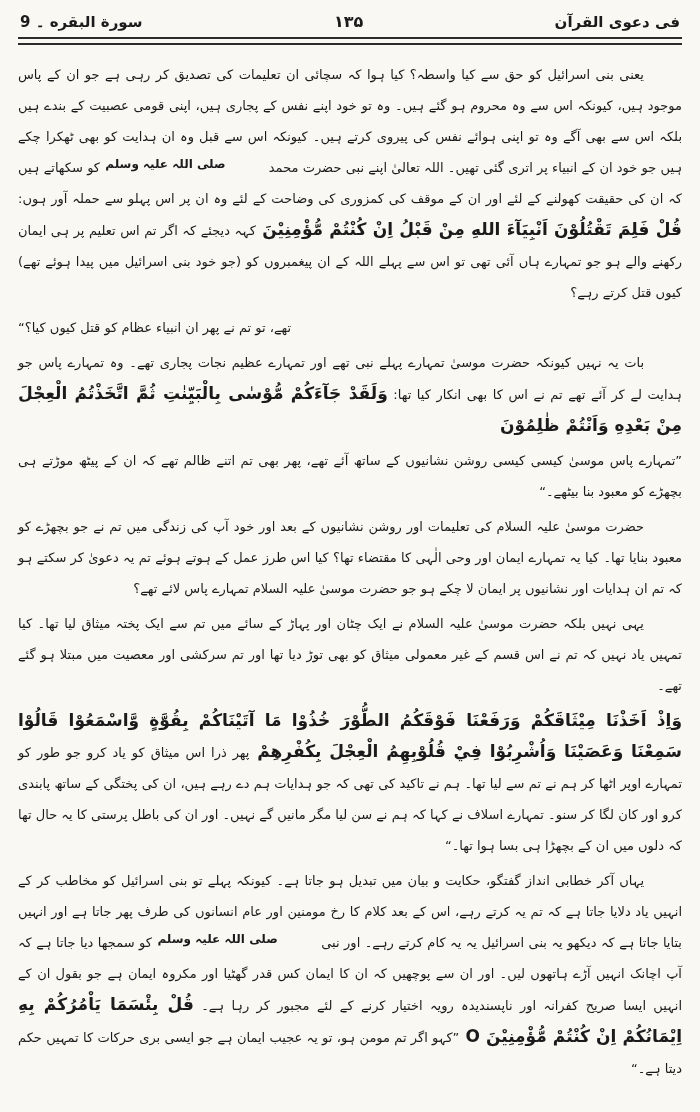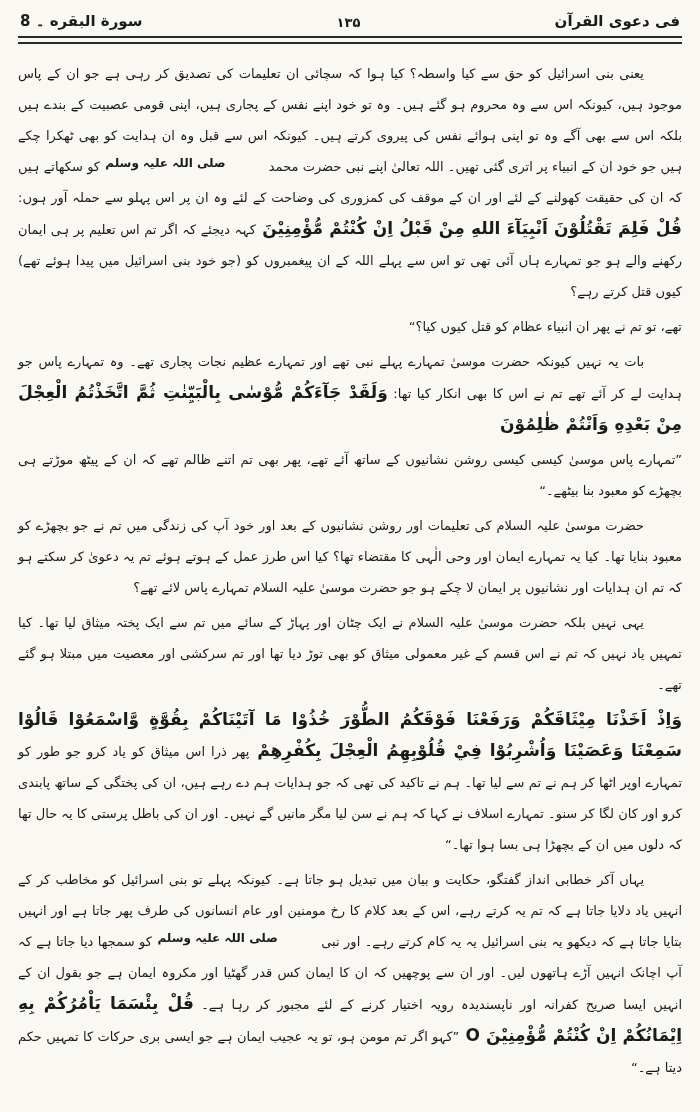--- a/index.html
+++ b/index.html
@@ -14,37 +14,37 @@
     box-sizing:border-box;
     padding:10px 18px 0 18px;
     direction:rtl;
   }
   
   .header{
     display:flex;justify-content:space-between;align-items:flex-end;
     font-weight:bold;font-size:15px;
     padding:2px 2px 6px 2px;
   }
-  .header .page-number{font-size:13px;letter-spacing:1px;}
+  .header .page-number{font-size:16px;letter-spacing:1px;}
   .rule-double{
     border-top:2px solid #2b2b2b;
     border-bottom:2px solid #2b2b2b;
     height:4px;
     margin:0 0 14px 0;
   }
   
   .body-text{
     font-size:14px;
     line-height:30px;
     text-align:justify;
     text-justify:inter-word;
   }
   .para{margin:0 0 4px 0;}
   .para.indent{text-indent:38px;}
-  .para.center{text-align:right;text-indent:0;}
+  .para.center{text-align:left;text-indent:0;}
   .seg-urdu{font-size:13px;}
   .seg-arabic{
     font-size:17px;
     font-weight:bold;
     line-height:30px;
   }
   .seg-pbuh{
     font-size:12px;
     font-weight:bold;
     display:inline-block;
@@ -53,21 +53,21 @@
   }
 </style>
 </head>
 <body>
 
 <div class="page">
 
   <div class="header">
     <span class="book-title">فی دعوی القرآن</span>
     <span class="page-number">۱۳۵</span>
-    <span class="surah-title">سورة البقره ۔ 8</span>
+    <span class="surah-title">سورة البقره ۔ 9</span>
   </div>
 
   <div class="rule-double"></div>
 
   <div class="body-text">
       <p class="para indent"><span class="seg-urdu">یعنی بنی اسرائیل کو حق سے کیا واسطہ؟ کیا ہوا کہ سچائی ان تعلیمات کی تصدیق کر رہی ہے جو ان کے پاس موجود ہیں، کیونکہ اس سے وہ محروم ہو گئے ہیں۔ وہ تو خود اپنے نفس کے پجاری ہیں، اپنی قومی عصبیت کے بندے ہیں بلکہ اس سے بھی آگے وہ تو اپنی ہوائے نفس کی پیروی کرتے ہیں۔ کیونکہ اس سے قبل وہ ان ہدایت کو بھی ٹھکرا چکے ہیں جو خود ان کے انبیاء پر اتری گئی تھیں۔ اللہ تعالیٰ اپنے نبی حضرت محمد </span><span class="seg-pbuh">صلی اللہ علیہ وسلم</span><span class="seg-urdu"> کو سکھاتے ہیں کہ ان کی حقیقت کھولنے کے لئے اور ان کے موقف کی کمزوری کی وضاحت کے لئے وہ ان پر اس پہلو سے حملہ آور ہوں: </span><span class="seg-arabic">قُلْ فَلِمَ تَقْتُلُوْنَ اَنْبِيَآءَ اللهِ مِنْ قَبْلُ اِنْ كُنْتُمْ مُّؤْمِنِيْنَ </span><span class="seg-urdu">کہہ دیجئے کہ اگر تم اس تعلیم پر ہی ایمان رکھنے والے ہو جو تمہارے ہاں آئی تھی تو اس سے پہلے اللہ کے ان پیغمبروں کو (جو خود بنی اسرائیل میں پیدا ہوئے تھے) کیوں قتل کرتے رہے؟</span></p>
       <p class="para center"><span class="seg-urdu">تھے، تو تم نے پھر ان انبیاء عظام کو قتل کیوں کیا؟“</span></p>
       <p class="para indent"><span class="seg-urdu">بات یہ نہیں کیونکہ حضرت موسیٰ تمہارے پہلے نبی تھے اور تمہارے عظیم نجات پجاری تھے۔ وہ تمہارے پاس جو ہدایت لے کر آئے تھے تم نے اس کا بھی انکار کیا تھا: </span><span class="seg-arabic">وَلَقَدْ جَآءَكُمْ مُّوْسٰی بِالْبَيِّنٰتِ ثُمَّ اتَّخَذْتُمُ الْعِجْلَ مِنْ بَعْدِهِ وَاَنْتُمْ ظٰلِمُوْنَ</span></p>
       <p class="para"><span class="seg-urdu">”تمہارے پاس موسیٰ کیسی کیسی روشن نشانیوں کے ساتھ آئے تھے، پھر بھی تم اتنے ظالم تھے کہ ان کے پیٹھ موڑتے ہی بچھڑے کو معبود بنا بیٹھے۔“</span></p>
       <p class="para indent"><span class="seg-urdu">حضرت موسیٰ علیہ السلام کی تعلیمات اور روشن نشانیوں کے بعد اور خود آپ کی زندگی میں تم نے جو بچھڑے کو معبود بنایا تھا۔ کیا یہ تمہارے ایمان اور وحی الٰہی کا مقتضاء تھا؟ کیا اس طرز عمل کے ہوتے ہوئے تم یہ دعویٰ کر سکتے ہو کہ تم ان ہدایات اور نشانیوں پر ایمان لا چکے ہو جو حضرت موسیٰ علیہ السلام تمہارے پاس لائے تھے؟</span></p>

